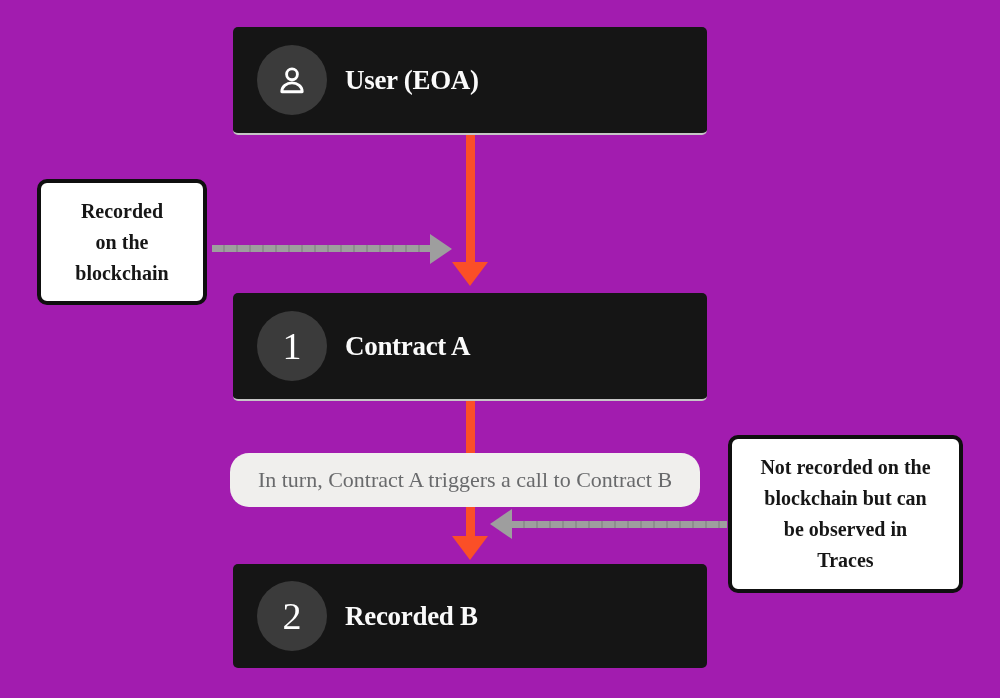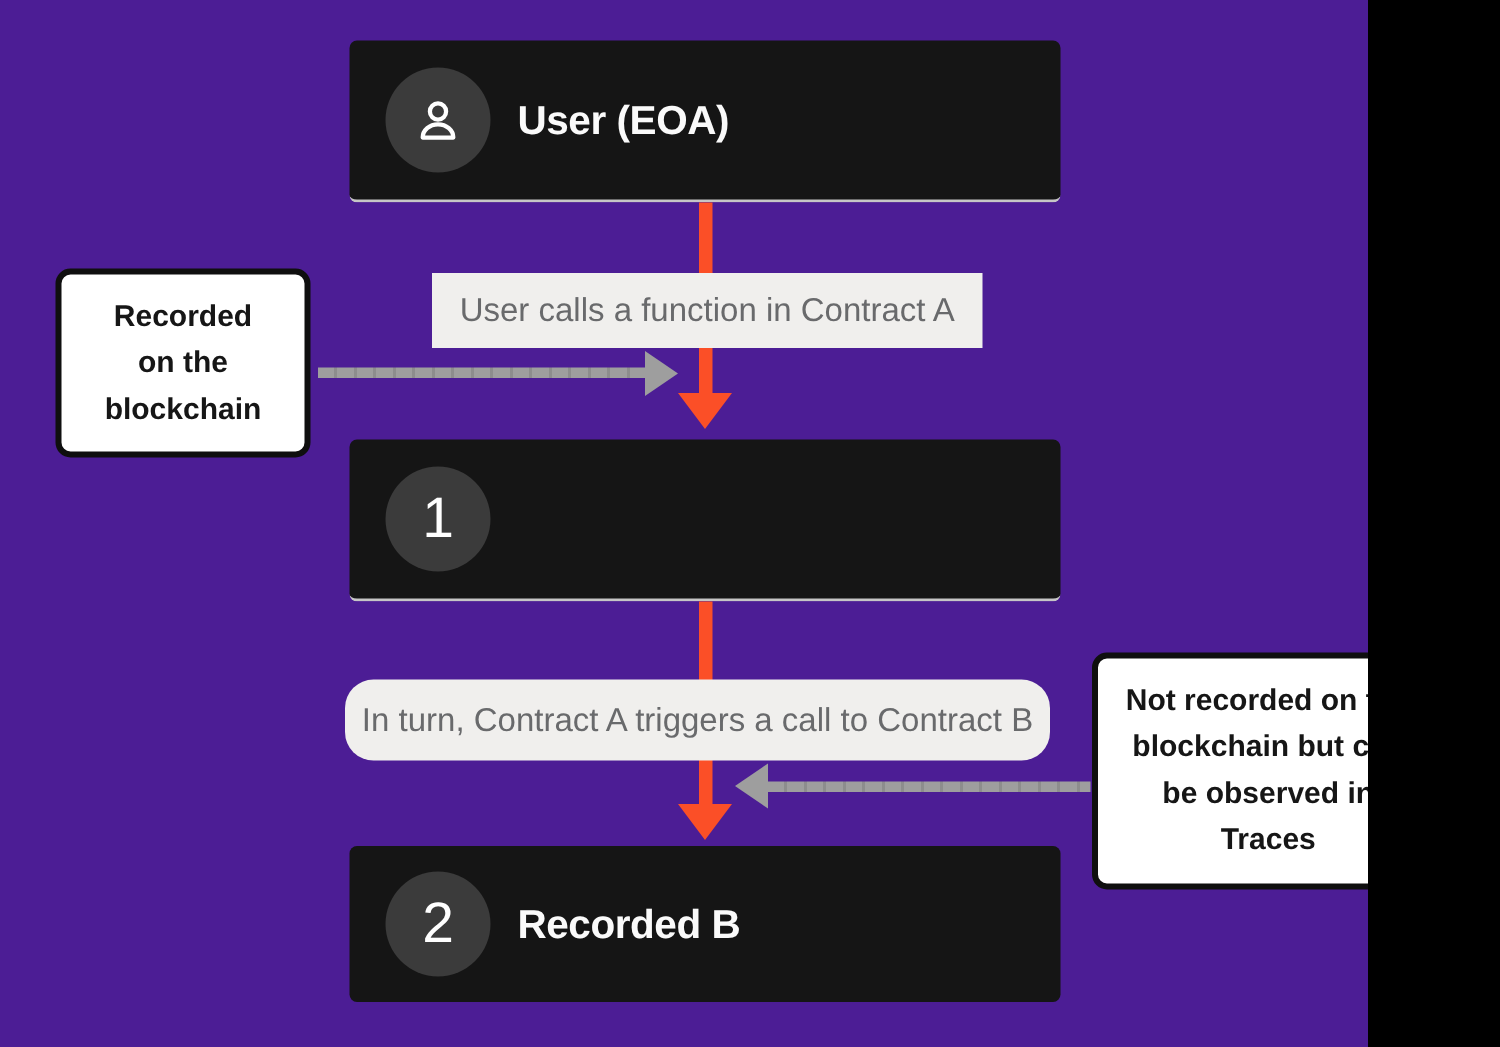--- a/index.html
+++ b/index.html
@@ -1,22 +1,22 @@
 <!DOCTYPE html>
 <html><head>
 <meta charset="utf-8">
 <style>
   html, body { margin: 0; padding: 0; background: #000; }
   .canvas {
     position: relative;
-    width: 912px;
+    width: 1000px;
     height: 698px;
-    background: #4c1d95;
+    background: #a21caf;
     overflow: hidden;
-    font-family: Liberation Sans, sans-serif;
+    font-family: Liberation Serif, serif;
   }
   
   .node {
     position: absolute;
     left: 233px;
     width: 474px;
     height: 108px;
     background: #151515;
     border-radius: 5px;
     display: flex;
@@ -116,26 +116,26 @@
   <div class="node divider" style="top:27px;">
     <div class="badge">
       <svg width="36" height="36" viewBox="0 0 24 24" fill="none" stroke="#ffffff" stroke-width="1.9" stroke-linecap="round" stroke-linejoin="round">
         <circle cx="12" cy="8.2" r="3.6"></circle>
         <path d="M5.2 19.8a6.8 5.9 0 0 1 13.6 0z"></path>
       </svg>
     </div>
     <div class="node-title">User (EOA)</div>
   </div>
 
-  <div class="edge-label" style="left:288px; top:182px; width:367px; height:50px;">User calls a function in Contract A</div>
 
   <div class="node divider" style="top:293px;">
     <div class="badge">
       <span class="badge-num">1</span>
     </div>
+    <div class="node-title">Contract A</div>
   </div>
 
   <div class="edge-label" style="left:230px; top:453px; width:470px; height:54px;border-radius:19px;">In turn, Contract A triggers a call to Contract B</div>
 
   <div class="node" style="top:564px; height:104px;">
     <div class="badge">
       <span class="badge-num">2</span>
     </div>
     <div class="node-title">Recorded B</div>
   </div>

